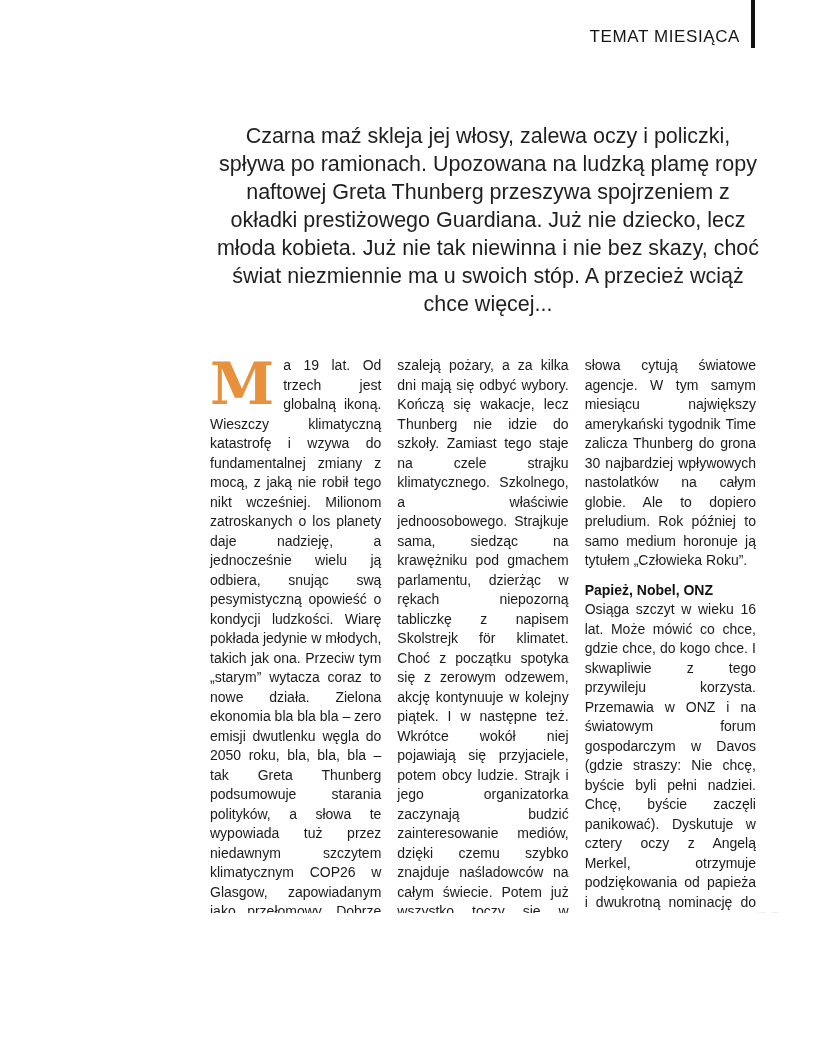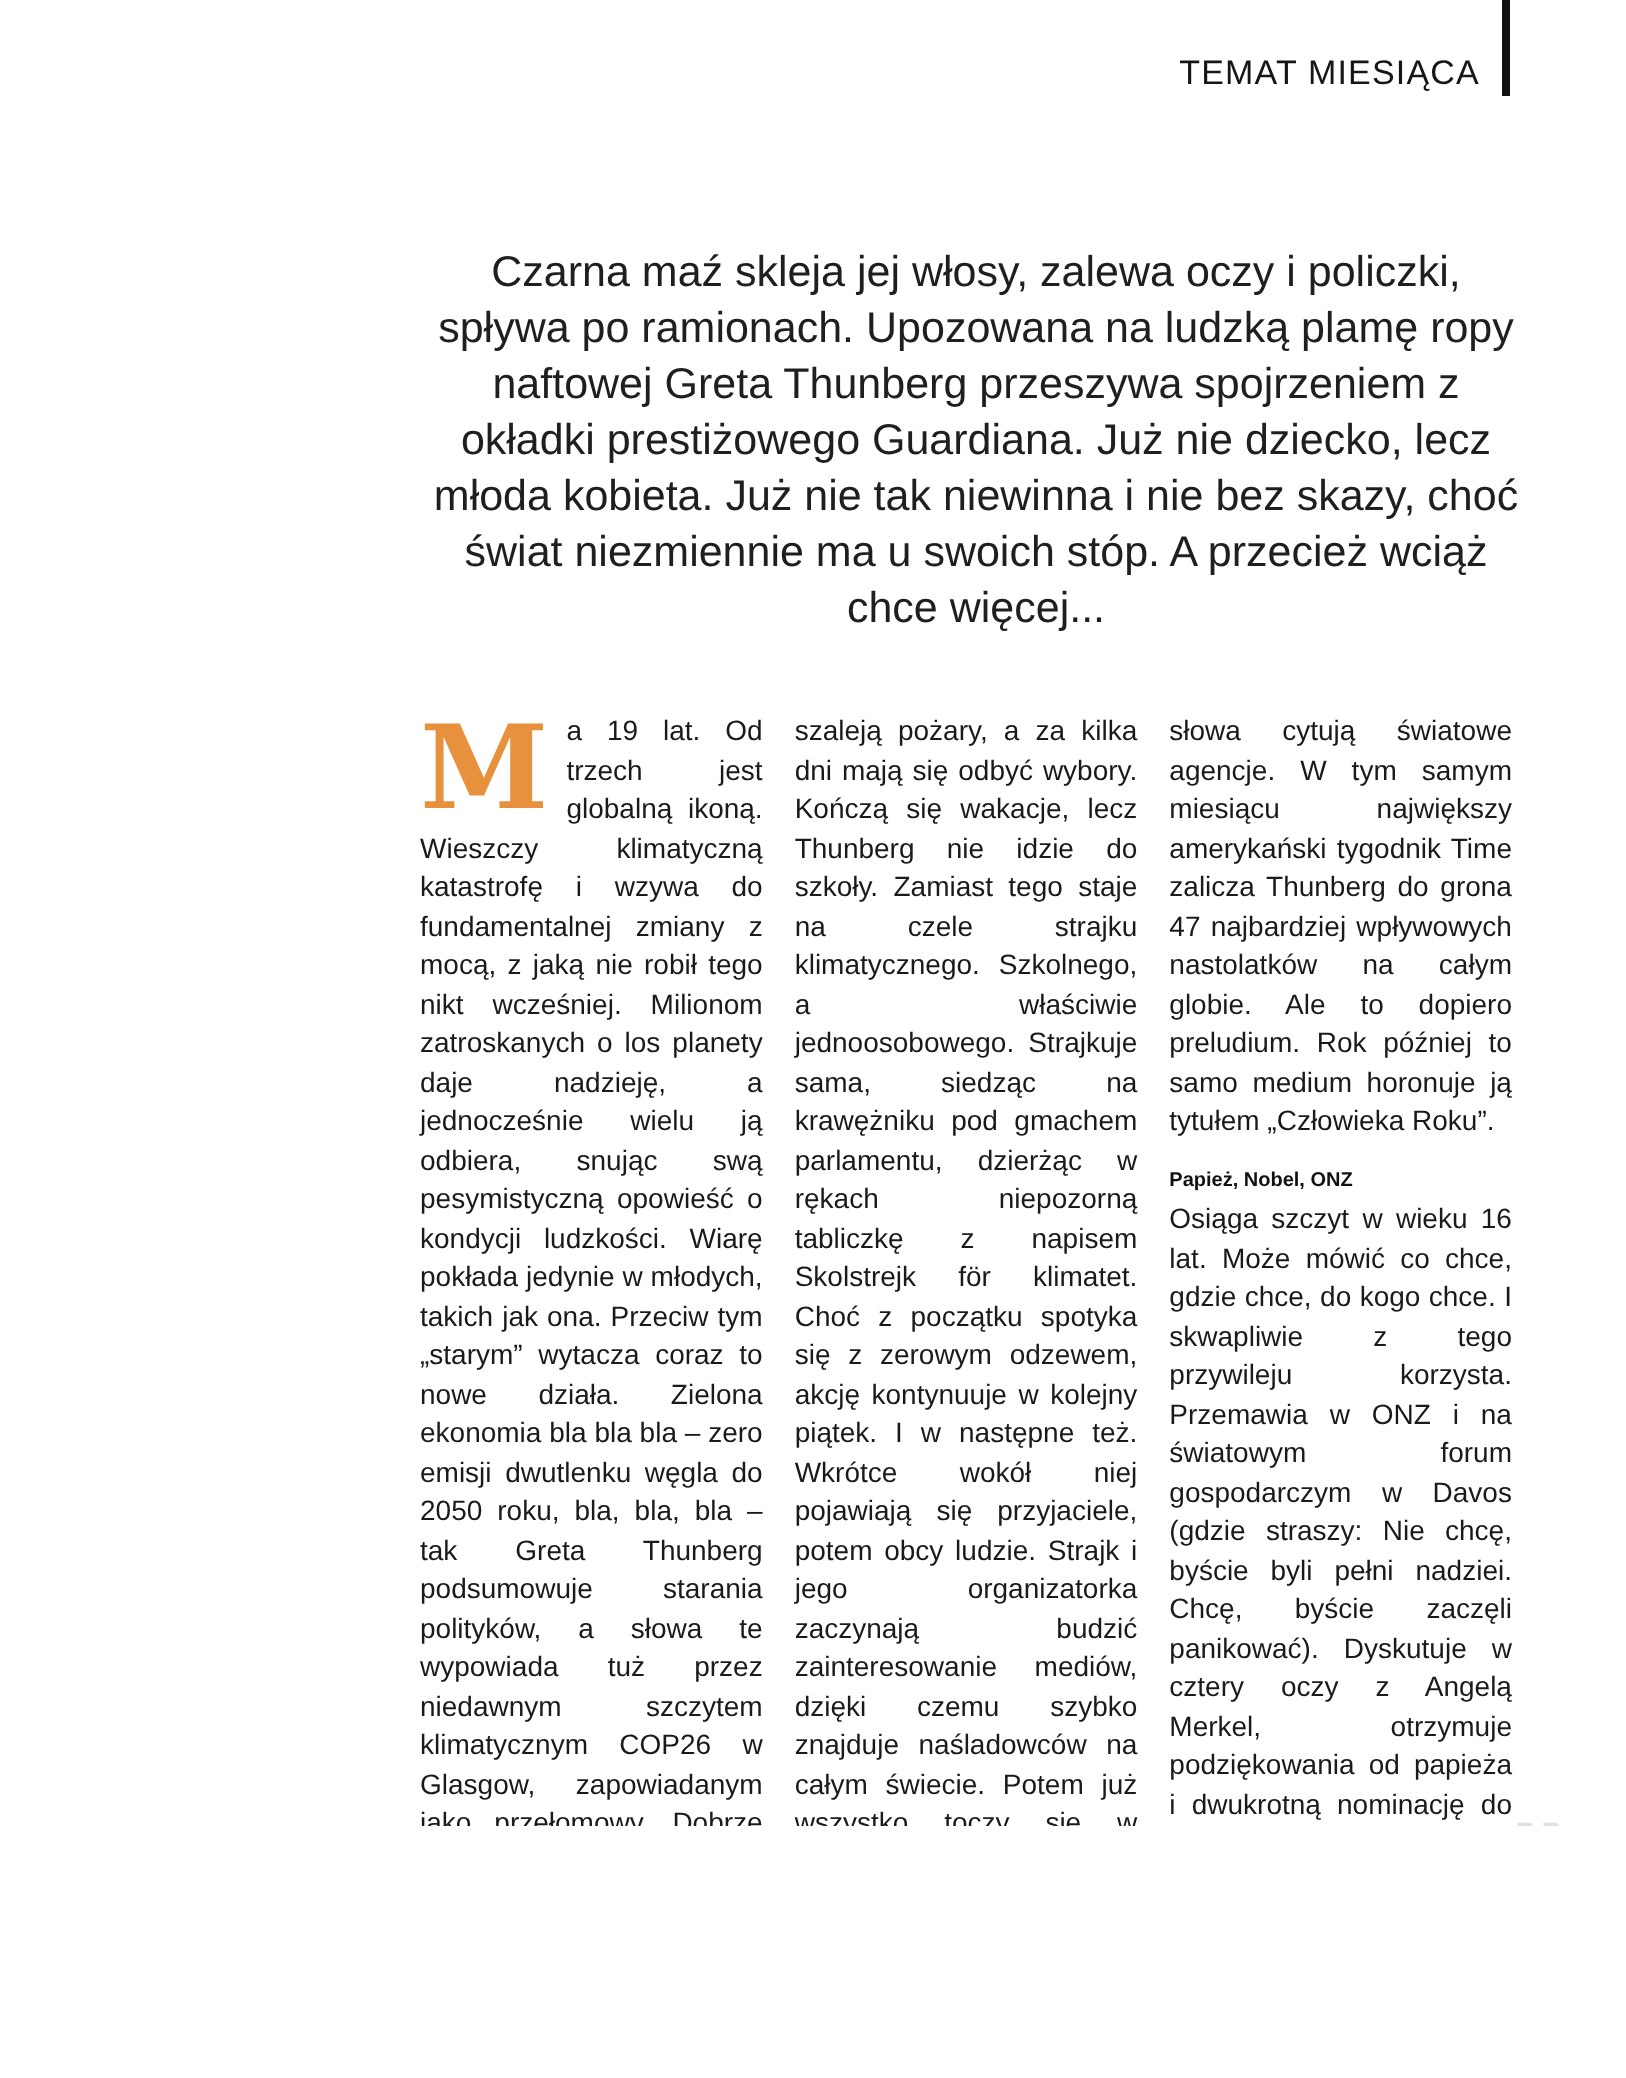--- a/index.html
+++ b/index.html
@@ -54,21 +54,21 @@
   .col { flex: 1 1 0; min-width: 0; }
   .body-p {
     font-size: 14px;
     line-height: 19.5px;
     text-align: justify;
     hyphens: auto;
     -webkit-hyphens: auto;
     color: #1a1a1a;
   }
   .subhead {
-    font-size: 10px;
+    font-size: 14px;
     line-height: 19.5px;
     font-weight: bold;
     margin-top: 10px;
     color: #111111;
   }
   .dropcap {
     float: left;
     font-family: "DejaVu Serif", serif;
     font-weight: bold;
     color: #e8913c;
@@ -128,21 +128,21 @@
   <div class="columns">
     <div class="col">
       <p class="body-p"><span class="dropcap">M</span><span>a 19 lat. Od trzech jest globalną ikoną. Wieszczy klimatyczną katastrofę i wzywa do fundamentalnej zmiany z mocą, z jaką nie robił tego nikt wcześniej. Milionom zatroskanych o los planety daje nadzieję, a jednocześnie wielu ją odbiera, snując swą pesymistyczną opowieść o kondycji ludzkości. Wiarę pokłada jedynie w młodych, takich jak ona. Przeciw tym „starym” wytacza coraz to nowe działa. Zielona ekonomia bla bla bla – zero emisji dwutlenku węgla do 2050 roku, bla, bla, bla – tak Greta Thunberg podsumowuje starania polityków, a słowa te wypowiada tuż przez niedawnym szczytem klimatycznym COP26 w Glasgow, zapowiadanym jako przełomowy. Dobrze to obrazuje osobowość, stosunek do rzeczywistości i sposób działania.</span></p>
       <h3 class="subhead">W straszy na szczyt</h3>
       <p class="body-p">W 2018 roku nikomu nieznana Thunberg, niepozorna 15-latka ze Szwecji, pisze na Twitterze: „Mam na imię Greta i uczę się w 9. klasie”. Jest późne lato, wyjątkowo gorące – temperatury biją rekordy, w lasach</p>
     </div>
     <div class="col">
       <p class="body-p">szaleją pożary, a za kilka dni mają się odbyć wybory. Kończą się wakacje, lecz Thunberg nie idzie do szkoły. Zamiast tego staje na czele strajku klimatycznego. Szkolnego, a właściwie jednoosobowego. Strajkuje sama, siedząc na krawężniku pod gmachem parlamentu, dzierżąc w rękach niepozorną tabliczkę z napisem Skolstrejk för klimatet. Choć z początku spotyka się z zerowym odzewem, akcję kontynuuje w kolejny piątek. I w następne też. Wkrótce wokół niej pojawiają się przyjaciele, potem obcy ludzie. Strajk i jego organizatorka zaczynają budzić zainteresowanie mediów, dzięki czemu szybko znajduje naśladowców na całym świecie. Potem już wszystko toczy się w mgnieniu oka. W grudniu tego samego roku Thunberg wygłasza płomienną mowę na szczycie COP24, który akurat odbywa się w Polsce, w Katowicach. Atakuje polityków i władze koncernów paliwowych. Bez cienia strachu ogłasza: młodzi nie proszą przywódców świata o uwagę, młodzi właśnie mówią, że nadchodzi zmiana, czy się to podoba, czy nie. Jej</p>
     </div>
     <div class="col">
-      <p class="body-p">słowa cytują światowe agencje. W tym samym miesiącu największy amerykański tygodnik Time zalicza Thunberg do grona 47 najbardziej wpływowych nastolatków na całym globie. Ale to dopiero preludium. Rok później to samo medium horonuje ją tytułem „Człowieka Roku”.</p>
+      <p class="body-p">słowa cytują światowe agencje. W tym samym miesiącu największy amerykański tygodnik Time zalicza Thunberg do grona 30 najbardziej wpływowych nastolatków na całym globie. Ale to dopiero preludium. Rok później to samo medium horonuje ją tytułem „Człowieka Roku”.</p>
       <h3 class="subhead">Papież, Nobel, ONZ</h3>
       <p class="body-p">Osiąga szczyt w wieku 16 lat. Może mówić co chce, gdzie chce, do kogo chce. I skwapliwie z tego przywileju korzysta. Przemawia w ONZ i na światowym forum gospodarczym w Davos (gdzie straszy: Nie chcę, byście byli pełni nadziei. Chcę, byście zaczęli panikować). Dyskutuje w cztery oczy z Angelą Merkel, otrzymuje podziękowania od papieża i dwukrotną nominację do pokojowej nagrody Nobla. Udziela wywiadów Guardianowi, jest twarzą pierwszego wydania Vogue Scandinavia (gdzie uderza w przemysł modowy i pozorowane – jej zdaniem – działania na rzecz ekologii oraz praw pracowniczych). Liberalni politycy lubią się grzać w jej cieple, konserwatywni z reguły jej nie trawią.</p>
     </div>
   </div>
 
   <div class="next-chevron">»</div>
 
   <span class="footer-rule"></span>
   <div class="footer-text">
     <span class="footer-magazine">NATURA</span>

